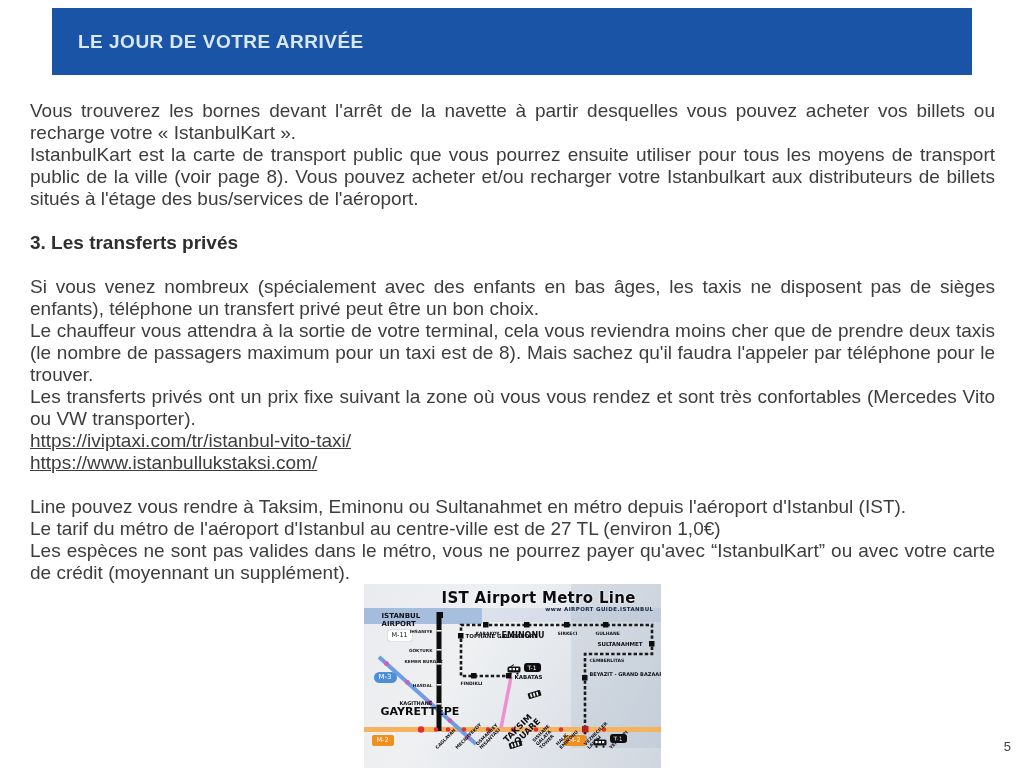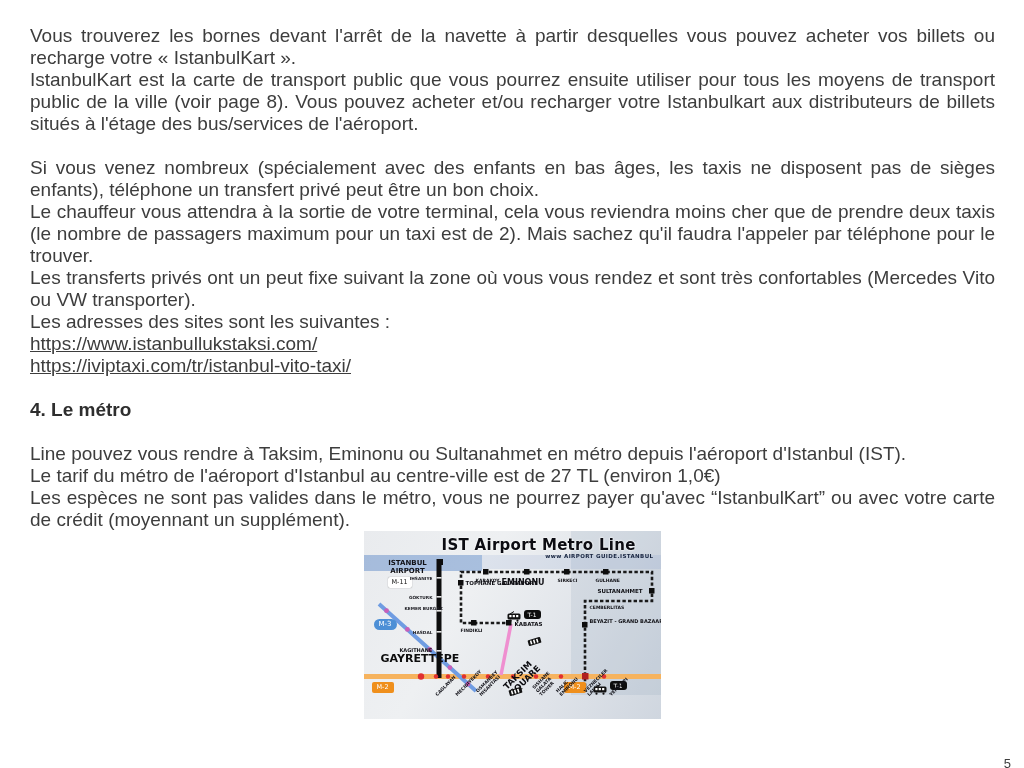--- a/index.html
+++ b/index.html
@@ -29,21 +29,21 @@
   .map .ph2 { position:absolute; right:0; top:0; width:90px; height:164px;
               background:rgba(140,160,185,.18); }
   .map .ph3 { position:absolute; left:118px; top:24px; width:179px; height:14px;
               background:rgba(120,150,200,.15); }
   .map svg.lines { position:absolute; left:0; top:0; }
   .map .lbl { position:absolute; font-weight:bold; white-space:nowrap; }
   .map .title { left:78px; top:5px; font-size:15px; letter-spacing:.3px; color:#0c0c12;
                 text-shadow:0 0 2px #fff,0 0 2px #fff; }
   .map .subtitle { right:7px; top:22px; left:auto; font-size:5.5px; color:#17243f; letter-spacing:.4px; }
   .map .airport { left:18px; top:28px; width:52px; font-size:7px; line-height:8px;
-                  text-align:center; white-space:normal; }
+                  text-align:left; white-space:normal; }
   .badge { position:absolute; font-weight:normal; border-radius:2px; line-height:1; }
   .b-m11 { left:24px; top:46px; background:#fff; color:#111; font-size:6.5px; padding:2px 4px;
            box-shadow:0 0 1px rgba(0,0,0,.5); }
   .b-m7  { left:10px; top:88px; background:#4d8fd6; color:#fff; font-size:7px; padding:2px 5px; border-radius:6px; }
   .b-m2a { left:8px;  top:151px; background:#ef8f1c; color:#fff; font-size:6.5px; padding:2px 5px; }
   .b-m2b { left:200px; top:151px; background:#ef8f1c; color:#fff; font-size:6.5px; padding:2px 5px; }
   .b-t1a { left:160px; top:79px; background:#0d0d0d; color:#fff; font-size:6px; padding:1.5px 4px; border-radius:3px; }
   .b-t1b { left:246px; top:150px; background:#0d0d0d; color:#fff; font-size:6px; padding:1.5px 4px; border-radius:3px; }
   .tiny { font-size:4.3px; color:#1c1c22; text-align:right; }
   .s-ihsaniye { right:228px; top:45px; }
@@ -79,31 +79,33 @@
   .i-fun1 { left:163px; top:101px; }
   .i-fun2 { left:144px; top:151px; }
 
   .pagenum { position:absolute; right:13px; top:731px; font-size:13px; color:#3d3d3d; }
 </style>
 </head>
 <body>
 
 <div class="page">
 
+  <div class="banner">
+    <h1>LE JOUR DE VOTRE ARRIVÉE</h1>
+  </div>
 
   <div class="content">
     <p class="first">Vous trouverez les bornes devant l'arrêt de la navette à partir desquelles vous pouvez acheter vos billets ou recharge votre « IstanbulKart ».</p>
     <p>IstanbulKart est la carte de transport public que vous pourrez ensuite utiliser pour tous les moyens de transport public de la ville (voir page 8). Vous pouvez acheter et/ou recharger votre Istanbulkart aux distributeurs de billets situés à l'étage des bus/services de l'aéroport.</p>
+    <p class="h gap">3. Les transferts privés</p>
     <p class="gap">Si vous venez nombreux (spécialement avec des enfants en bas âges, les taxis ne disposent pas de sièges enfants), téléphone un transfert privé peut être un bon choix.</p>
-    <p>Le chauffeur vous attendra à la sortie de votre terminal, cela vous reviendra moins cher que de prendre deux taxis (le nombre de passagers maximum pour un taxi est de 2). Mais sachez qu'il faudra l'appeler par téléphone pour le trouver.</p>
-    <p>Les transferts privés ont un peut fixe suivant la zone où vous vous rendez et sont très confortables (Mercedes Vito ou VW transporter).</p>
-    <p>Les adresses des sites sont les suivantes :</p>
+    <p>Le chauffeur vous attendra à la sortie de votre terminal, cela vous reviendra moins cher que de prendre deux taxis (le nombre de passagers maximum pour un taxi est de 8). Mais sachez qu'il faudra l'appeler par téléphone pour le trouver.</p>
+    <p>Les transferts privés ont un prix fixe suivant la zone où vous vous rendez et sont très confortables (Mercedes Vito ou VW transporter).</p>
+    <p class="linkline"><a href="#">https://iviptaxi.com/tr/istanbul-vito-taxi/</a></p>
     <p class="linkline"><a href="#">https://www.istanbullukstaksi.com/</a></p>
-    <p class="linkline"><a href="#">https://iviptaxi.com/tr/istanbul-vito-taxi/</a></p>
-    <p class="h gap">4. Le métro</p>
     <p class="gap">Line pouvez vous rendre à Taksim, Eminonu ou Sultanahmet en métro depuis l'aéroport d'Istanbul (IST).</p>
     <p>Le tarif du métro de l'aéroport d'Istanbul au centre-ville est de 27 TL (environ 1,0€)</p>
     <p>Les espèces ne sont pas valides dans le métro, vous ne pourrez payer qu'avec “IstanbulKart” ou avec votre carte de crédit (moyennant un supplément).</p>
   </div>
 
   <div class="map">
     <div class="ph1"></div>
     <div class="ph2"></div>
     <div class="ph3"></div>
 

